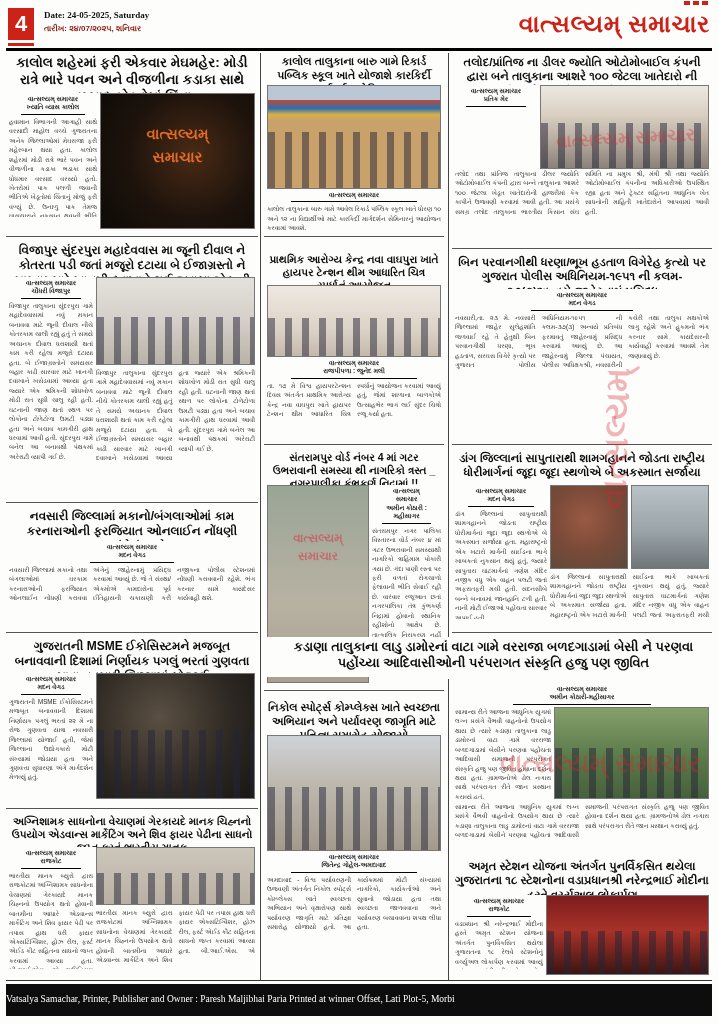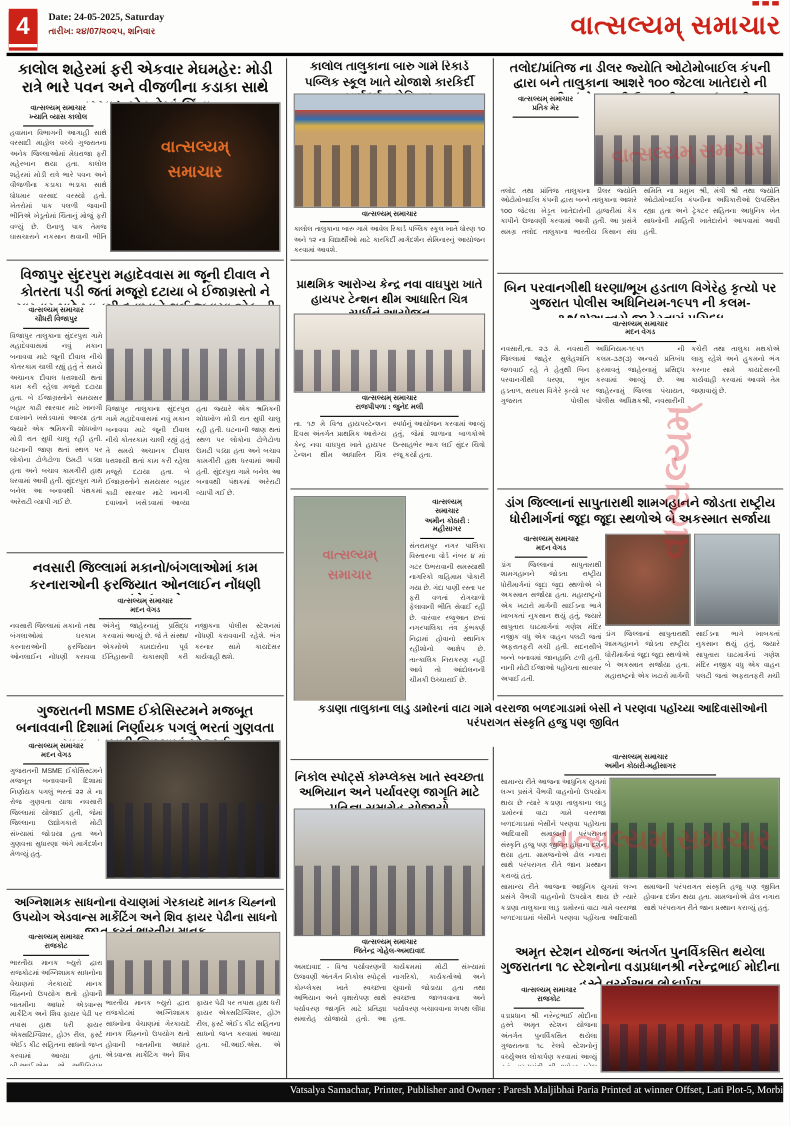--- a/index.html
+++ b/index.html
@@ -42,36 +42,36 @@
   .ph-hall{background:radial-gradient(circle at 40% 35%,#5a4f42 0%,#2c2722 60%,#191613 100%);}
   .ph-forest{background:linear-gradient(180deg,#86a06a 0%,#5a7a4a 55%,#46603c 100%);}
   .ph-clean{background:linear-gradient(180deg,#cfd3d8 0%,#bcb7ac 45%,#a39a8c 100%);}
   .ph-men{background:linear-gradient(180deg,#cdc6bb 0%,#b9b0a2 100%);}
   .ph-stage{background:linear-gradient(180deg,#7c1d1d 0%,#a83228 45%,#3c1412 100%);}
   .ph-wm{position:absolute;left:0;right:0;top:22%;text-align:center;font-weight:bold;color:rgba(255,120,40,.85);
          font-size:15px;line-height:1.5;pointer-events:none;}
   .wm{position:absolute;font-weight:bold;color:rgba(215,35,45,.33);pointer-events:none;white-space:nowrap;z-index:5;}
   
   .frule{position:absolute;left:6px;top:980px;width:706px;height:1px;background:#333;}
-  .footer{position:absolute;left:6px;top:984px;width:706px;height:18px;background:#0d0d0d;color:#fff;
-          font-family:"Liberation Serif",serif;font-size:9.5px;line-height:1.45;text-align:right;
+  .footer{position:absolute;left:6px;top:984px;width:706px;height:32px;background:#0d0d0d;color:#fff;
+          font-family:"Liberation Serif",serif;font-size:9.5px;line-height:1.45;text-align:left;
           display:flex;flex-direction:column;justify-content:center;}
   
   #a1{left:6px;top:53px;width:252px;height:184px;}   #a1 .hl{font-size:13.5px;height:38px;}
   #a2{left:264px;top:53px;width:180px;height:184px;} #a2 .hl{font-size:11px;height:30px;}
   #a3{left:452px;top:53px;width:260px;height:196px;} #a3 .hl{font-size:11.5px;height:30px;}
   #a4{left:6px;top:241px;width:252px;height:262px;}  #a4 .hl{font-size:12px;height:34px;}
   #a5{left:264px;top:251px;width:180px;height:194px;}#a5 .hl{font-size:10.5px;height:32px;}
   #a6{left:452px;top:253px;width:260px;height:192px;}#a6 .hl{font-size:11.5px;height:34px;}
   #a7{left:264px;top:449px;width:180px;height:242px;}#a7 .hl{font-size:10.5px;height:34px;}
   #a8{left:452px;top:449px;width:260px;height:184px;}#a8 .hl{font-size:11.5px;height:34px;}
   #a9{left:6px;top:507px;width:252px;height:126px;}  #a9 .hl{font-size:12px;height:32px;}
   #a10{left:6px;top:637px;width:252px;height:172px;} #a10 .hl{font-size:12px;height:34px;}
   #a11h{left:264px;top:637px;width:448px;height:40px;border-bottom:none;}
-  #a11h .hl{font-size:10px;height:36px;margin-left:11px;}
+  #a11h .hl{font-size:13px;height:36px;margin-left:11px;}
   #a11{left:452px;top:681px;width:260px;height:172px;}
   #a12{left:264px;top:699px;width:180px;height:281px;border-bottom:none;}
   #a12 .hl{font-size:11px;height:34px;}
   #a13{left:6px;top:813px;width:252px;height:167px;border-bottom:none;}
   #a13 .hl{font-size:10.5px;height:32px;}
   #a14{left:452px;top:857px;width:260px;height:123px;border-bottom:none;}
   #a14 .hl{font-size:11.5px;height:36px;}
 </style>
 </head>
 <body>
@@ -164,20 +164,21 @@
   <article class="art" id="a6">
     <div class="hl">બિન પરવાનગીથી ધરણા/ભૂખ હડતાળ વિગેરેહ કૃત્યો પર ગુજરાત પોલીસ અધિનિયમ-૧૯૫૧ ની કલમ- ૩૭(૩)અન્વયે જાહેરનામું પ્રસિદ્ધ</div>
     <div class="by" style="width:40%;">
       <span>વાત્સલ્યમ્ સમાચાર</span><br>
       <span>મદન વેગડ</span>
     </div>
     <div class="bd cols3" style="height:122px;">નવસારી,તા. ૨૩ મે. નવસારી જિલ્લામાં જાહેર સુલેહશાંતિ જળવાઈ રહે તે હેતુથી બિન પરવાનગીથી ધરણા, ભૂખ હડતાળ, સરઘસ વિગેરે કૃત્યો પર ગુજરાત પોલીસ અધિનિયમ-૧૯૫૧ ની કલમ-૩૭(૩) અન્વયે પ્રતિબંધ ફરમાવતું જાહેરનામું પ્રસિદ્ધ કરવામાં આવ્યું છે. આ જાહેરનામું જિલ્લા પંચાયત, પોલીસ અધિક્ષકશ્રી, નવસારીની કચેરી તથા તાલુકા મથકોએ લાગુ રહેશે અને હુકમનો ભંગ કરનાર સામે કાયદેસરની કાર્યવાહી કરવામાં આવશે તેમ જણાવાયું છે.</div>
   </article>
 
   <article class="art" id="a7">
+    <div class="hl">સંતરામપુર વોર્ડ નંબર 4 માં ગટર ઉભરાવાની સમસ્યા થી નાગરિકો ત્રસ્ત _ નગરપાલીકા કુંભકર્ણ નિદ્રામાં !!</div>
     <div class="row" style="height:198px;">
       <div class="ph ph-street" style="width:100px;flex:none;">
         <div class="ph-wm" style="color:rgba(220,40,60,.5);font-size:12px;">
           <span>વાત્સલ્યમ્</span><br><span>સમાચાર</span>
         </div>
       </div>
       <div class="col" style="flex:1;">
         <div class="by">
           <span>વાત્સલ્યમ્ સમાચાર</span><br>
           <span>અમીન કોઠારી : મહીસાગર</span>

